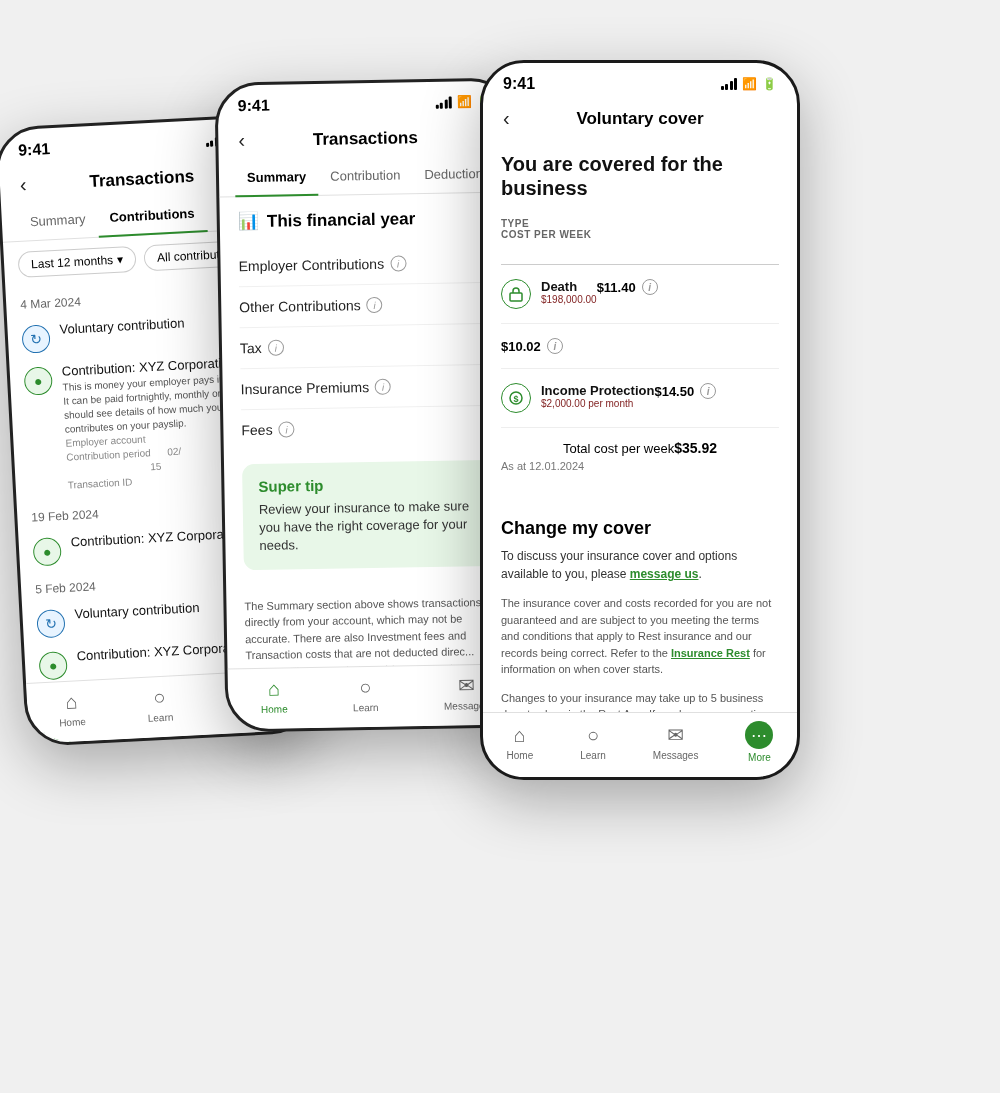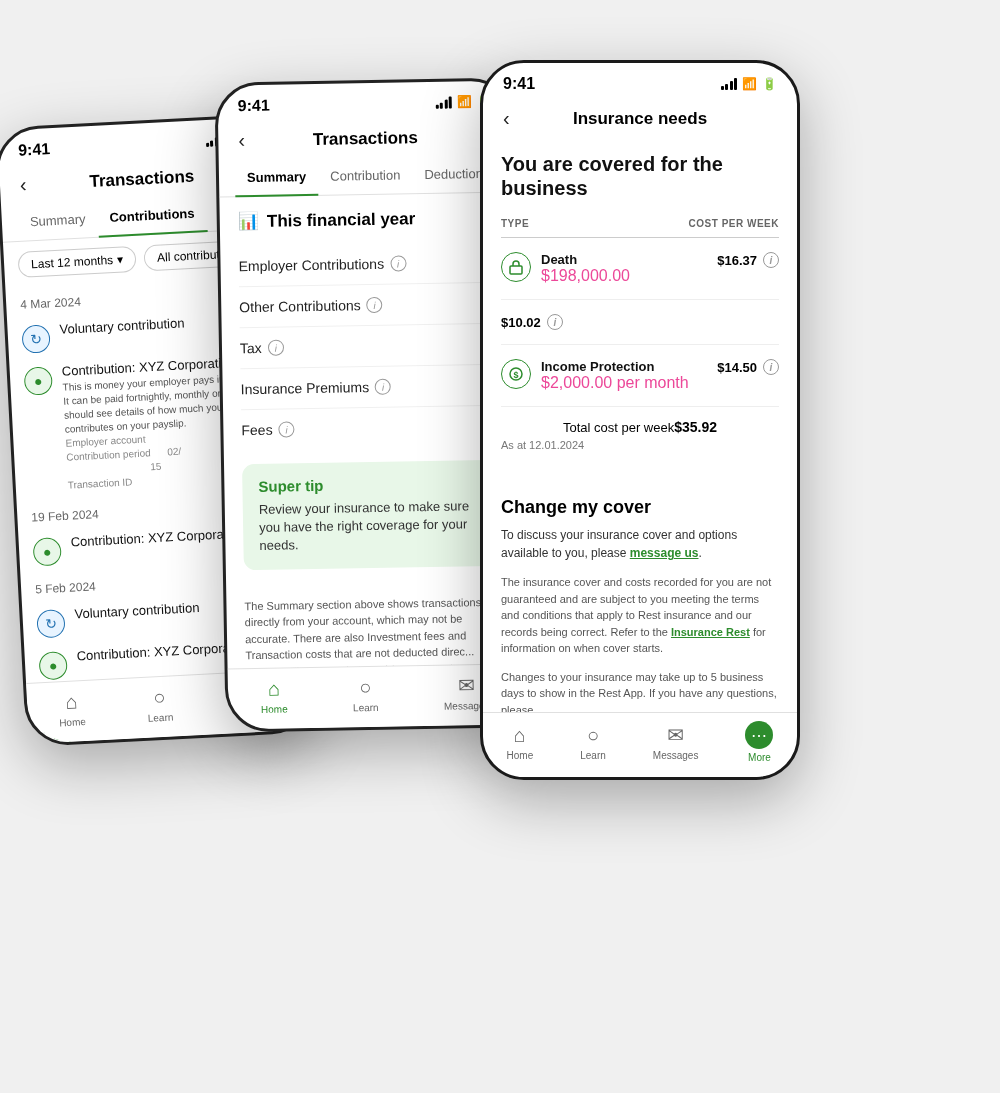--- a/index.html
+++ b/index.html
@@ -312,32 +312,32 @@
       font-size: 20px;
       font-weight: 800;
       color: #111;
       margin-bottom: 14px;
       line-height: 1.2;
     }
 
     .coverage-header {
       display: flex;
       justify-content: space-between;
-      padding: 4px 0 8px;
+      padding: 4px 0 24px;
       border-bottom: 1px solid #ccc;
       font-size: 10px;
       font-weight: 600;
       color: #666;
       letter-spacing: 0.5px;
+      flex-direction: column;
     }
 
     .coverage-item {
       display: flex;
       align-items: flex-start;
-      justify-content: space-between;
       padding: 14px 0;
       border-bottom: 1px solid #eee;
     }
 
     .coverage-item-left {
       display: flex;
       align-items: flex-start;
       gap: 10px;
     }
 
@@ -354,22 +354,22 @@
       border: 1.5px solid #2d8c2d;
     }
 
     .cov-name {
       font-size: 13px;
       font-weight: 600;
       color: #111;
     }
 
     .cov-amount {
-      font-size: 16px;
-      color: #ec4899;
+      font-size: 10px;
+      color: #7f1d1d;
     }
 
     .cov-cost {
       display: flex;
       align-items: center;
       gap: 6px;
       font-size: 13px;
       font-weight: 600;
     }
 
@@ -667,21 +667,21 @@
           <div class="bar" style="height:9px"></div>
           <div class="bar" style="height:12px"></div>
         </div>
         <span>📶</span>
         <span>🔋</span>
       </div>
     </div>
 
     <div class="nav-header">
       <span class="back-arrow">‹</span>
-      <span class="nav-title">Insurance needs</span>
+      <span class="nav-title">Voluntary cover</span>
     </div>
 
     <div class="insurance-content">
       <div class="insurance-title">You are covered for the business</div>
 
       <div class="coverage-header">
         <span>TYPE</span>
         <span>COST PER WEEK</span>
       </div>
 
@@ -692,21 +692,21 @@
               <rect x="2" y="7" width="12" height="8" rx="1" stroke="#2d8c2d" stroke-width="1.5" fill="none"></rect>
               <path d="M5 7V5C5 3.3 6.3 2 8 2C9.7 2 11 3.3 11 5V7" stroke="#2d8c2d" stroke-width="1.5" fill="none"></path>
             </svg>
           </div>
           <div>
             <div class="cov-name">Death</div>
             <div class="cov-amount">$198,000.00</div>
           </div>
         </div>
         <div class="cov-cost">
-          <span>$16.37</span>
+          <span>$11.40</span>
           <span class="help-icon">i</span>
         </div>
       </div>
 
       <div class="coverage-item">
         <div class="cov-cost">
           <span>$10.02</span>
           <span class="help-icon">i</span>
         </div>
       </div>

